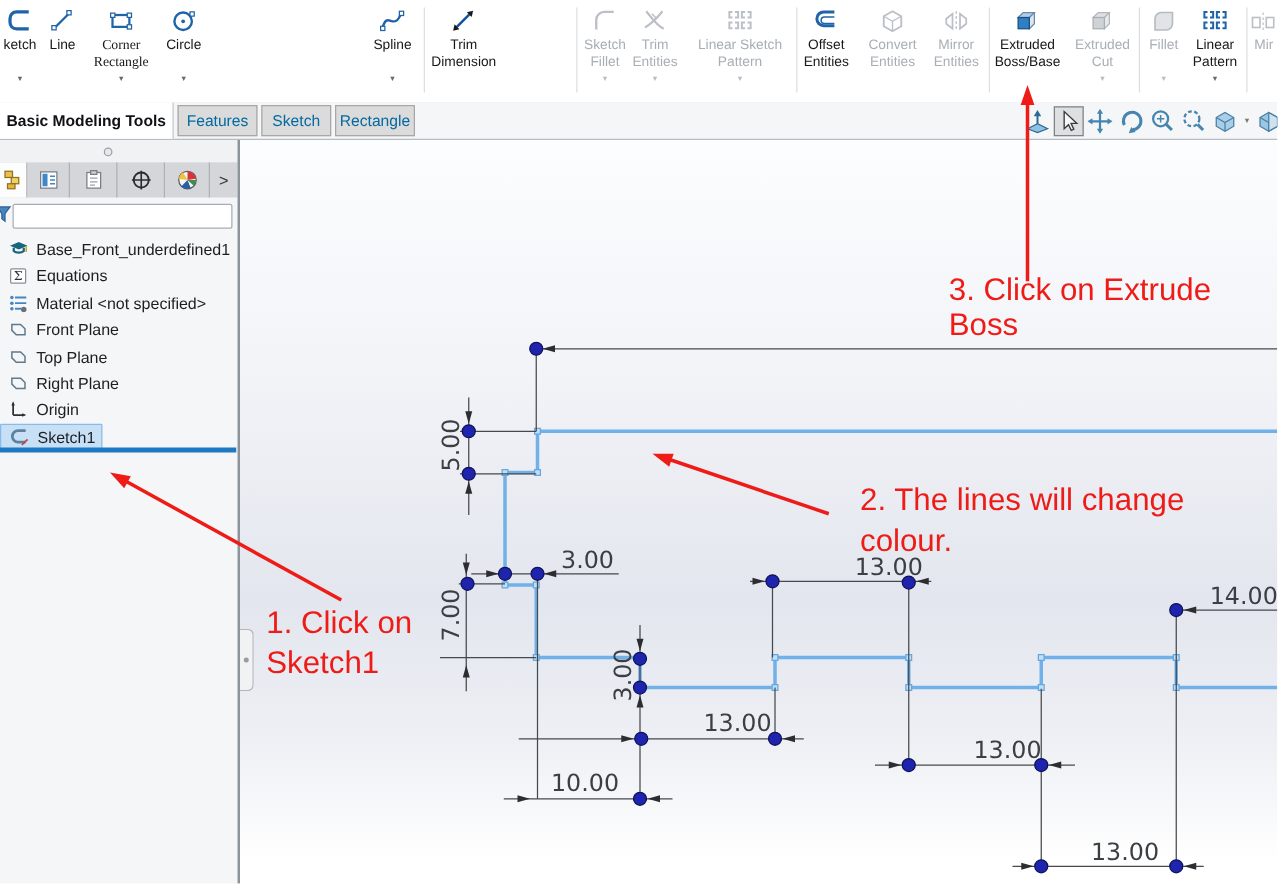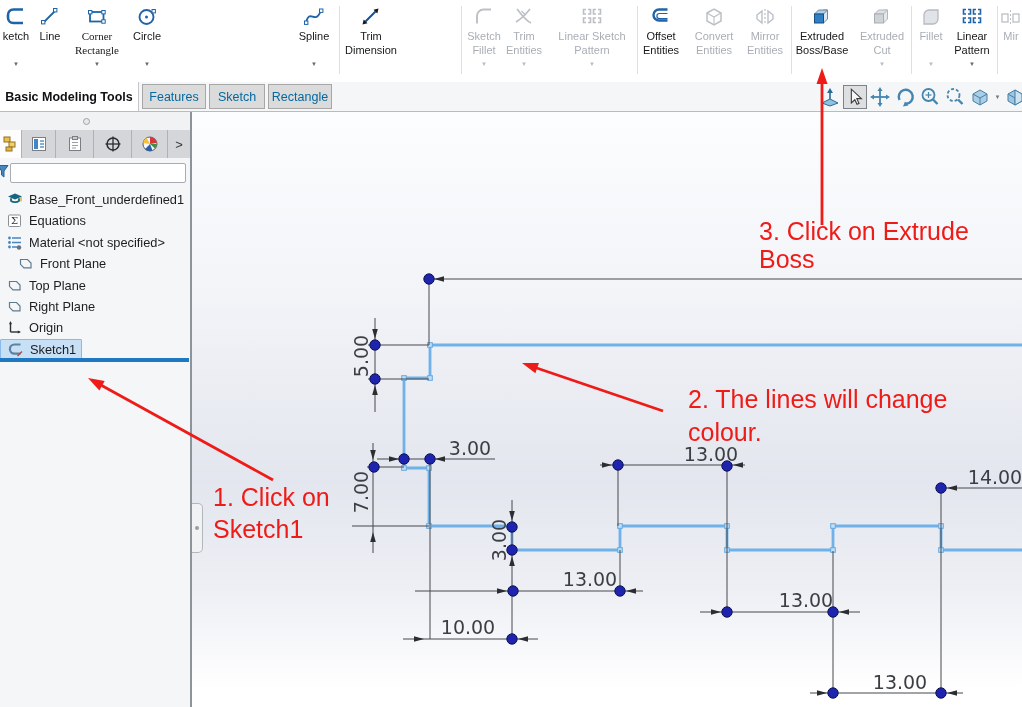--- a/index.html
+++ b/index.html
@@ -443,21 +443,21 @@
                 <circle cx="2.5" cy="7.5" r="1.4" fill="#4585c0"></circle>
                 <line x1="5" y1="7.5" x2="14" y2="7.5" stroke="#4585c0" stroke-width="1.5"></line>
                 <circle cx="2.5" cy="12" r="1.4" fill="#4585c0"></circle>
                 <line x1="5" y1="12" x2="10" y2="12" stroke="#4585c0" stroke-width="1.5"></line>
                 <circle cx="12" cy="12.5" r="2.2" fill="#6b7077"></circle>
               </svg>
             </span>
             <span class="tlabel">Material &lt;not specified&gt;</span>
           </span>
         </div>
-        <div class="trow" style="top: 64.2px; margin-left: 11px;">
+        <div class="trow" style="top: 64.2px;">
           <span class="selbox">
             <span class="ticon">
               <svg width="16" height="15" viewBox="0 0 16 15">
                 <path d="M2.5 3.5 h7 l3.5 3.5 v4.8 h-7 l-3.5-3.5 z" fill="none" stroke="#5f7a8c" stroke-width="1.2"></path>
               </svg>
             </span>
             <span class="tlabel">Front Plane</span>
           </span>
         </div>
         <div class="trow" style="top: 85.6px;">

